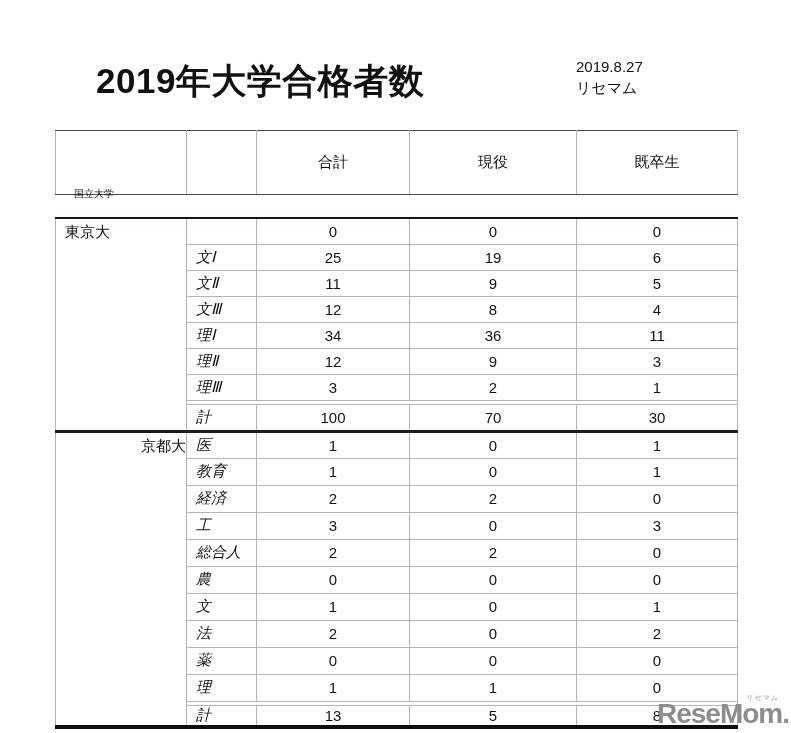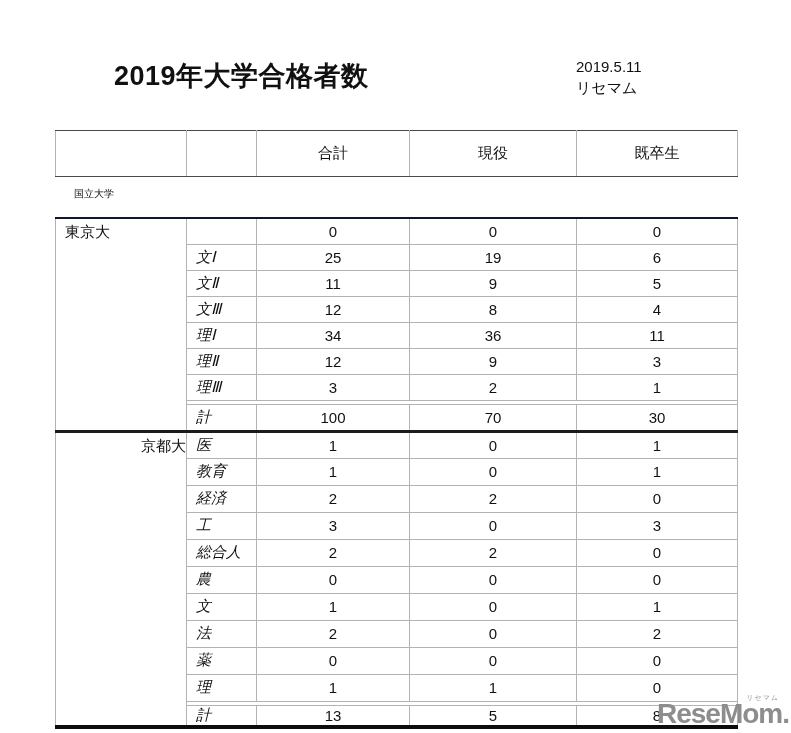--- a/index.html
+++ b/index.html
@@ -7,23 +7,23 @@
     position: relative;
     width: 791px;
     height: 733px;
     background: #ffffff;
     font-family: "Liberation Sans", sans-serif;
     color: #111;
     overflow: hidden;
   }
   .doc-title {
     position: absolute;
-    left: 114px;
+    left: 96px;
     top: 58px;
-    font-size: 27px;
+    font-size: 35px;
     font-weight: bold;
     letter-spacing: 0.5px;
     white-space: nowrap;
   }
   .meta-block {
     position: absolute;
     left: 576px;
     top: 56px;
     font-size: 15px;
     line-height: 21px;
@@ -42,21 +42,21 @@
     width: 682px;
   }
   .head-table td {
     height: 31px;
     font-size: 15px;
     text-align: center;
     border-top: 1px solid #4a4a4a;
     border-bottom: 1px solid #4a4a4a;
     border-left: 1px solid #b3b3b3;
     border-right: 1px solid #b3b3b3;
-    padding: 7px;
+    padding: 16px;
     margin-left: 42px;
   }
 
   .section-label {
     position: absolute;
     left: 74px;
     top: 187px;
     font-size: 10px;
     white-space: nowrap;
   }
@@ -117,21 +117,21 @@
   }
 </style>
 </head>
 <body>
 
 <div class="page">
 
   <div class="doc-title">2019年大学合格者数</div>
 
   <div class="meta-block">
-    <div>2019.5.11</div>
+    <div>2019.8.27</div>
     <div>リセマム</div>
   </div>
 
   <table class="head-table">
     <colgroup>
       <col class="c1">
         <col class="c2">
         <col class="c3">
         <col class="c4">
         <col class="c5">

